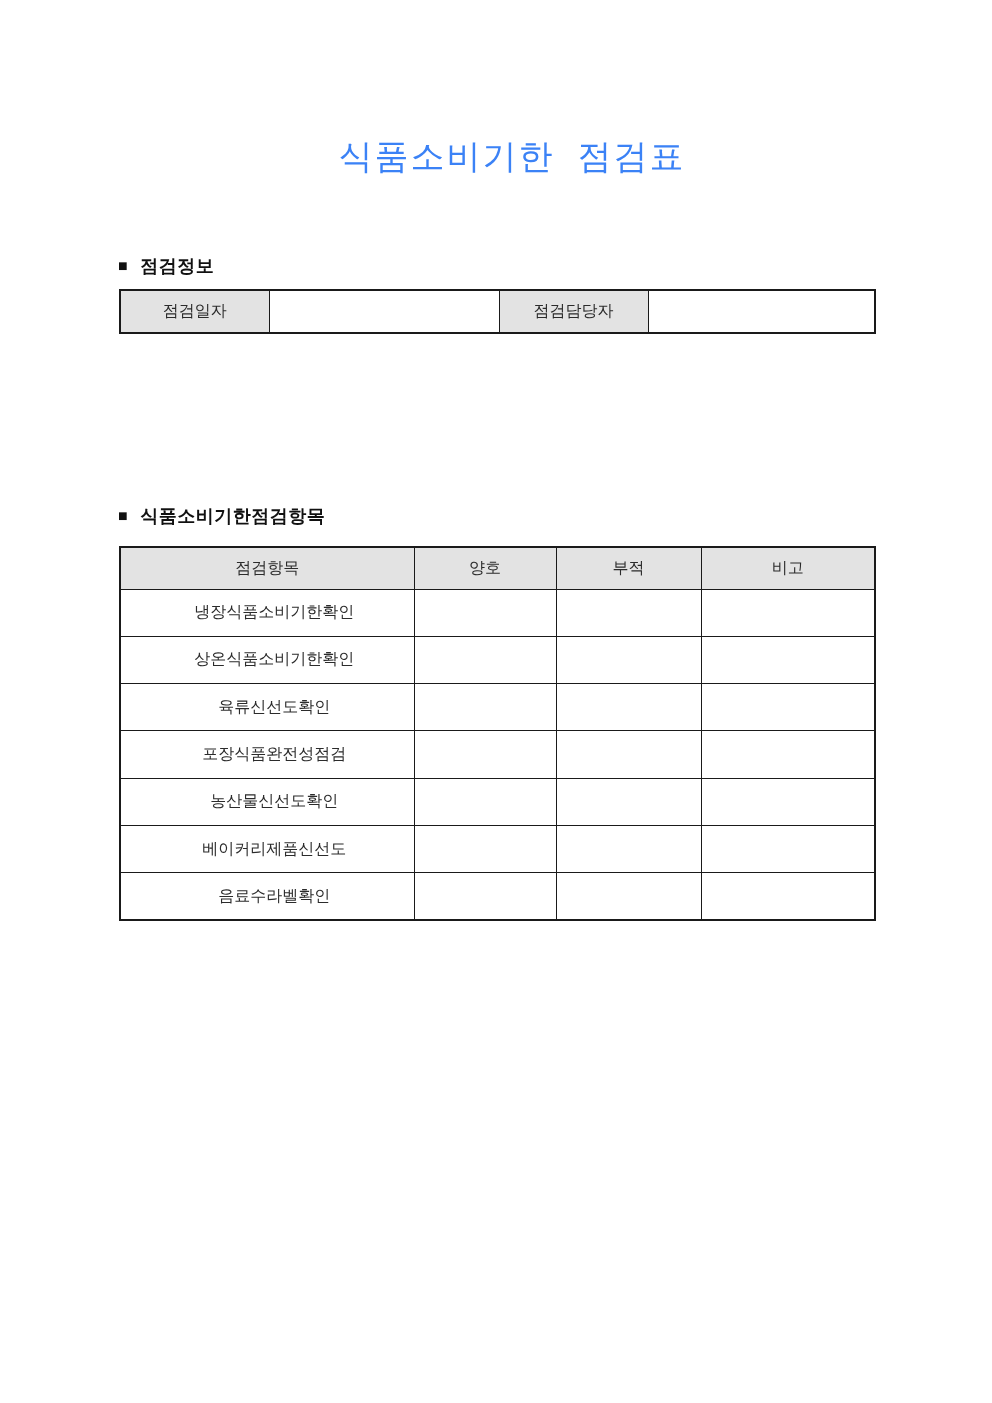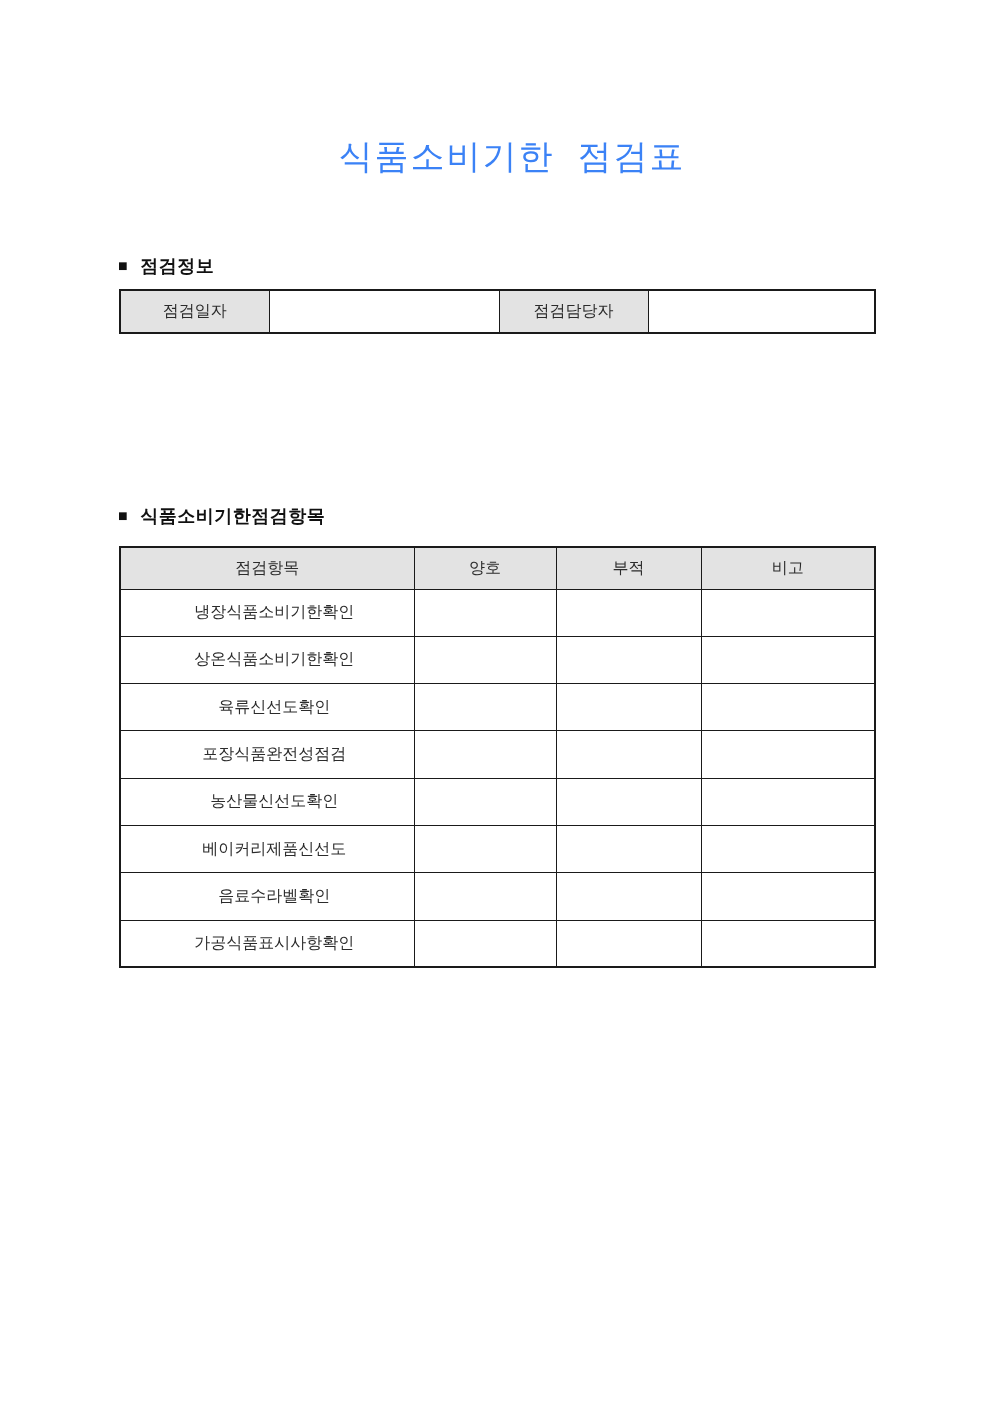--- a/index.html
+++ b/index.html
@@ -169,22 +169,16 @@
         <td></td>
         <td></td>
         <td></td>
       </tr>
       <tr>
         <td class="item-cell">음료수라벨확인</td>
         <td></td>
         <td></td>
         <td></td>
       </tr>
-      <tr>
-        <td class="item-cell">가공식품표시사항확인</td>
-        <td></td>
-        <td></td>
-        <td></td>
-      </tr>
     </tbody>
   </table>
 
 </div>
 
 </body></html>

